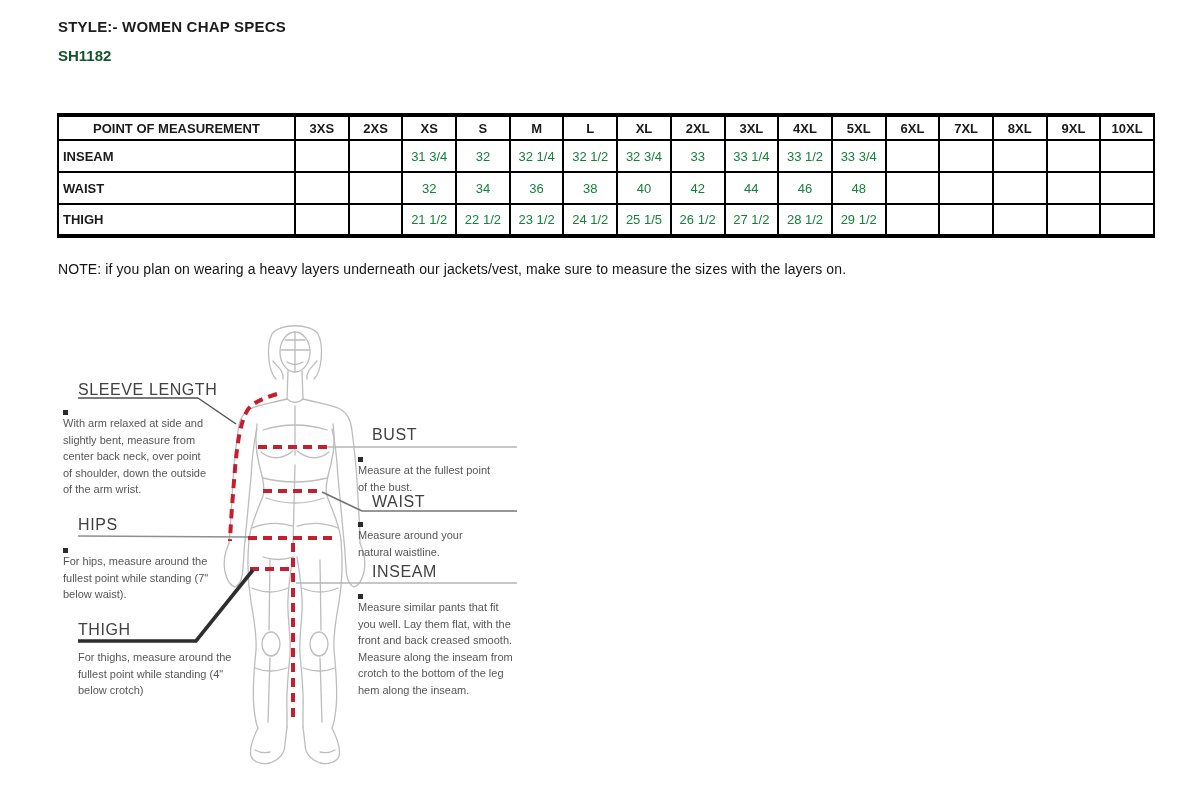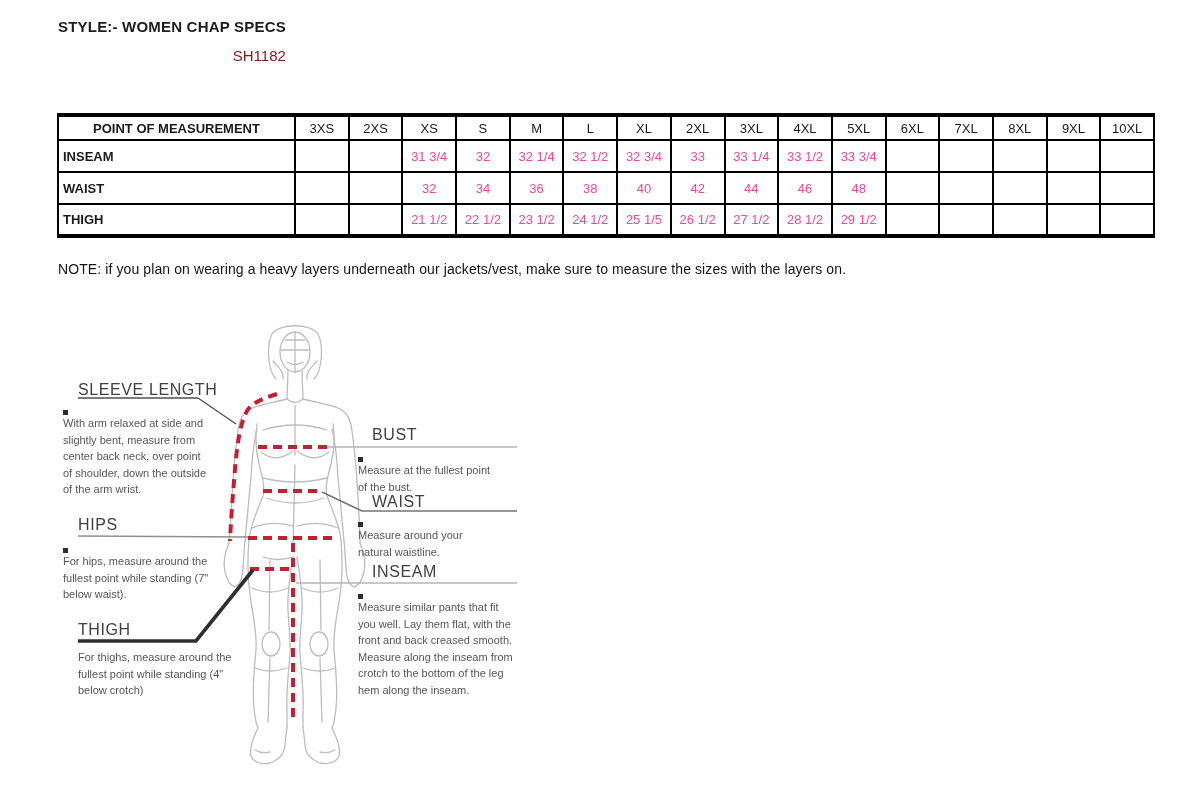--- a/index.html
+++ b/index.html
@@ -1,38 +1,38 @@
 <!DOCTYPE html>
 <html><head>
 <meta charset="utf-8">
 <style>
   html,body{margin:0;padding:0;}
   body{
     width:1200px;height:807px;position:relative;background:#ffffff;
     font-family:"Liberation Sans", sans-serif;overflow:hidden;color:#1a1a1a;
   }
   
-  .title-block{position:absolute;left:58px;top:18px;text-align:right;}
+  .title-block{position:absolute;left:58px;top:18px;}
   .doc-title{font-size:15px;font-weight:bold;color:#1c1c1c;letter-spacing:0.2px;}
-  .doc-code{font-size:15px;font-weight:normal;color:#7f1d1d;margin-top:12px;}
+  .doc-code{font-size:15px;font-weight:bold;color:#14532d;margin-top:12px;}
   
   table.sizes{
     position:absolute;left:57px;top:113px;width:1098px;
     border-collapse:collapse;table-layout:fixed;
     border:2px solid #000;border-top-width:4px;border-bottom-width:4px;
   }
   table.sizes th, table.sizes td{
     border:2px solid #000;overflow:hidden;white-space:nowrap;
     font-size:13px;text-align:center;padding:0;
   }
   table.sizes thead tr{height:25px;}
   table.sizes tbody tr{height:32px;}
   th.pom{width:235px;text-align:left;padding-left:4px;font-weight:bold;}
-  th.size-h{font-weight:normal;}
-  td.val{font-weight:normal;font-size:13.5px;color:#ec4899;}
+  th.size-h{font-weight:bold;}
+  td.val{font-weight:normal;font-size:13.5px;color:#15803d;}
   tbody th.rowlab{text-align:left;padding-left:4px;font-weight:bold;}
   
   .note{position:absolute;left:58px;top:261px;font-size:14px;font-weight:normal;color:#151515;letter-spacing:0.1px;}
   
   svg.diagram{position:absolute;left:0;top:0;}
   .dlabel{
     position:absolute;font-size:16px;color:#414141;letter-spacing:0.6px;
     white-space:nowrap;
   }
   .ddesc{position:absolute;display:flex;font-size:11px;line-height:16.5px;color:#565656;flex-direction:column;}

